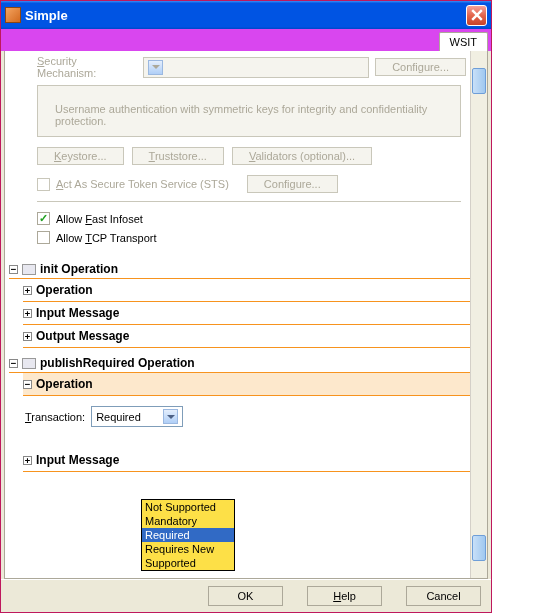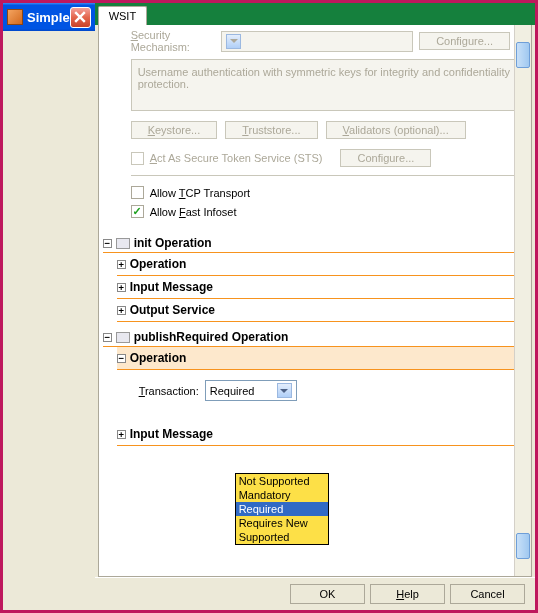--- a/index.html
+++ b/index.html
@@ -1,56 +1,56 @@
 <!DOCTYPE html>
 <html><head>
   <meta charset="utf-8">
   <style>
     * { box-sizing: border-box; margin: 0; padding: 0; }
     body { font-family: "Tahoma", sans-serif; font-size: 11px; color: #000; background: #fff; }
-    .window { width: 538px; height: 613px; border: 3px solid #be185d; background: #ece9d8; display: flex; flex-direction: row; }
+    .window { width: 492px; height: 613px; border: 1px solid #be185d; background: #ece9d8; display: flex; flex-direction: column; }
     .titlebar { height: 28px; background: linear-gradient(to bottom, #3b8df4 0%, #0054e3 8%, #0054e3 92%, #0046c7 100%); display: flex; align-items: center; padding: 0 4px; color: #fff; font-weight: bold; font-size: 13px; }
     .titlebar-icon { width: 16px; height: 16px; background: linear-gradient(135deg, #f4a460, #d2691e); border: 1px solid #8b4513; margin-right: 4px; }
     .titlebar-title { flex: 1; }
     .close-btn { width: 21px; height: 21px; background: linear-gradient(to bottom, #f4a09a, #e3654c, #c8422a); border: 1px solid #fff; border-radius: 3px; color: #fff; display: flex; align-items: center; justify-content: center; font-weight: bold; cursor: pointer; }
     .close-btn svg { width: 12px; height: 12px; }
     .client { flex: 1; display: flex; flex-direction: column; overflow: hidden; }
-    .tabs { display: flex; padding: 3px 3px 0 3px; background: #15803d; }
+    .tabs { display: flex; padding: 3px 3px 0 3px; background: #d946ef; justify-content: flex-end; }
     .tab { padding: 3px 10px; background: #fff; border: 1px solid #aca899; border-bottom: none; border-radius: 2px 2px 0 0; }
     .content-area { flex: 1; margin: 0 3px; background: #fff; border: 1px solid #aca899; border-top: none; display: flex; overflow: hidden; position: relative; }
     .scroll-body { flex: 1; overflow: hidden; padding: 4px 0 4px 4px; }
     .vscroll { width: 17px; background: #f1efe2; border-left: 1px solid #d4d0c8; position: relative; }
     .vscroll-thumb { position: absolute; left: 1px; right: 1px; height: 26px; background: linear-gradient(to right, #c8e0f8, #a0c8f0); border: 1px solid #6e9ed8; border-radius: 2px; }
     .vscroll .top { top: 17px; }
     .vscroll .bot { bottom: 17px; }
     .sec-header { display: flex; align-items: center; font-weight: bold; font-size: 12px; padding: 2px 0; border-bottom: 1px solid #f7931e; }
     .toggle { width: 9px; height: 9px; border: 1px solid #888; display: flex; align-items: center; justify-content: center; font-size: 9px; line-height: 1; margin-right: 4px; background: #fff; cursor: pointer; font-family: monospace; }
     .badge { width: 14px; height: 11px; background: #e8e8f0; border: 1px solid #999; margin-right: 4px; display: inline-block; }
     .indent1 { margin-left: 14px; }
-    .indent2 { margin-left: 36px; }
+    .indent2 { margin-left: 16px; }
     .sec-content { padding: 6px 4px 10px 28px; }
     .disabled { color: #aca899; }
     .row { display: flex; align-items: center; margin-bottom: 6px; gap: 6px; }
     .cb { width: 13px; height: 13px; border: 1px solid #aca899; background: #fff; display: inline-flex; align-items: center; justify-content: center; cursor: pointer; }
     .cb.disabled-cb { border-color: #c9c7ba; cursor: default; }
     .cb.checked::after { content: "✓"; color: #21a121; font-size: 11px; font-weight: bold; }
     .select-box { border: 1px solid #c9c7ba; background: #f5f4ee; padding: 2px 4px; display: inline-flex; align-items: center; width: 230px; justify-content: space-between; }
     .select-box.enabled { border-color: #7f9db9; background: #fff; width: 92px; }
     .dd-btn { width: 15px; height: 15px; background: linear-gradient(to bottom, #e4eefc, #b0cff7); border: 1px solid #9bb8e0; display: inline-flex; align-items: center; justify-content: center; }
     .btn { border: 1px solid #c9c7ba; background: #f5f4ee; padding: 2px 16px; cursor: default; }
-    .textarea-desc { border: 1px solid #c9c7ba; background: #f5f4ee; padding: 6px; margin: 6px 0 10px 0; height: 52px; width: 424px; }
+    .textarea-desc { border: 1px solid #c9c7ba; background: #f5f4ee; padding: 17px; margin: 6px 0 10px 0; height: 52px; width: 424px; }
     .btn-row { display: flex; gap: 8px; margin-bottom: 10px; }
     .u { text-decoration: underline; }
     .divider { border: none; border-top: 1px solid #c9c7ba; margin: 8px 0 10px 0; width: 424px; }
     .sub-header { display: flex; align-items: center; font-weight: bold; font-size: 12px; padding: 4px 0; border-bottom: 1px solid #f7931e; }
     .sub-header.orange-bg { background: #fde8cc; }
     .dropdown-popup { position: absolute; left: 136px; top: 448px; width: 94px; background: #fde047; border: 1px solid #000; z-index: 10; }
     .dd-item { padding: 1px 3px; cursor: pointer; }
     .dd-item.sel { background: #316ac5; color: #fff; }
-    .footer { padding: 6px 10px; display: flex; justify-content: flex-end; gap: 5px; background: #ece9d8; border-top: 1px solid #fff; }
+    .footer { padding: 6px 10px; display: flex; justify-content: flex-end; gap: 24px; background: #ece9d8; border-top: 1px solid #fff; }
     .footer .btn { width: 75px; text-align: center; border: 1px solid #aca899; background: #ece9d8; cursor: pointer; padding: 3px 0; }
     .chev { width: 0; height: 0; border-left: 4px solid transparent; border-right: 4px solid transparent; border-top: 4px solid #4d6185; }
     .chev.disabled-chev { border-top-color: #aca899; }
   </style>
 </head>
 <body>
 
 <div class="window">
   <div class="titlebar">
     <div class="titlebar-icon"></div>
@@ -84,45 +84,45 @@
             <span class="btn"><span class="u">T</span><span>ruststore...</span></span>
             <span class="btn"><span class="u">V</span><span>alidators (optional)...</span></span>
           </div>
           <div class="row">
             <span class="cb disabled-cb"></span>
             <span><span class="u">A</span><span>ct As Secure Token Service (STS)</span></span>
             <span class="btn" style="margin-left:12px">Configure...</span>
           </div>
           <hr class="divider">
           <div class="row" style="color:#000">
+            <span class="cb checked"></span>
+            <span><span>Allow </span><span class="u">F</span><span>ast Infoset</span></span>
+          </div>
+          <div class="row" style="color:#000">
             <span class="cb"></span>
             <span><span>Allow </span><span class="u">T</span><span>CP Transport</span></span>
-          </div>
-          <div class="row" style="color:#000">
-            <span class="cb checked"></span>
-            <span><span>Allow </span><span class="u">F</span><span>ast Infoset</span></span>
           </div>
         </div>
 
         <div class="sec-header">
           <span class="toggle">−</span>
           <span class="badge"></span>
           <span>init Operation</span>
         </div>
         <div class="sub-header indent1">
           <span class="toggle">+</span>
           <span>Operation</span>
         </div>
         <div class="sub-header indent1">
           <span class="toggle">+</span>
           <span>Input Message</span>
         </div>
         <div class="sub-header indent1">
           <span class="toggle">+</span>
-          <span>Output Service</span>
+          <span>Output Message</span>
         </div>
 
         <div class="sec-header" style="margin-top:6px">
           <span class="toggle">−</span>
           <span class="badge"></span>
           <span>publishRequired Operation</span>
         </div>
         <div class="sub-header indent1 orange-bg">
           <span class="toggle">−</span>
           <span>Operation</span>

